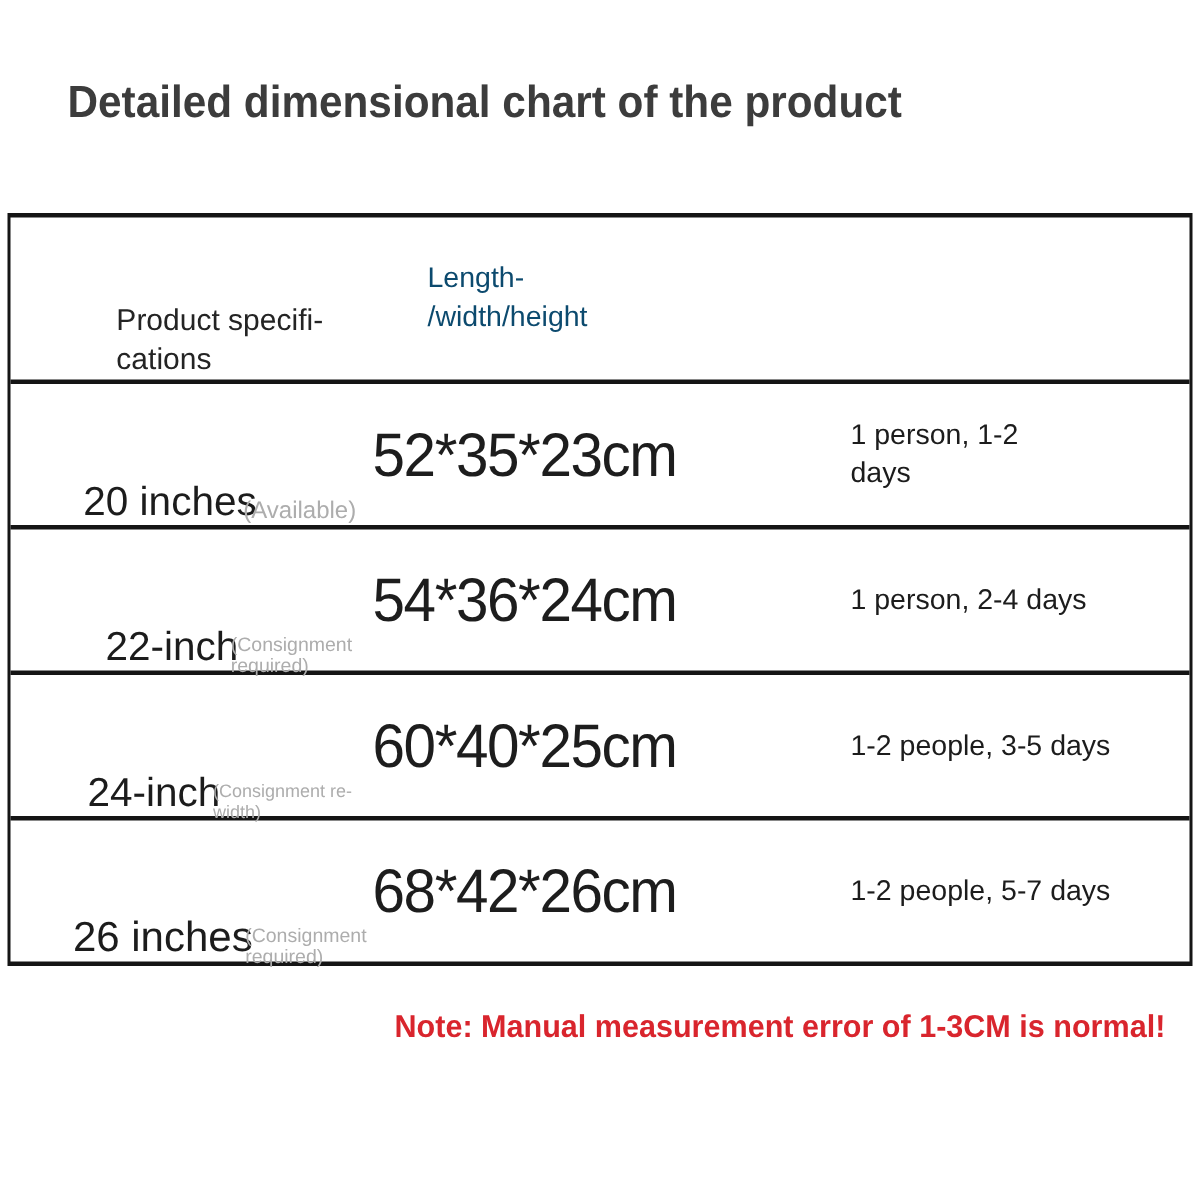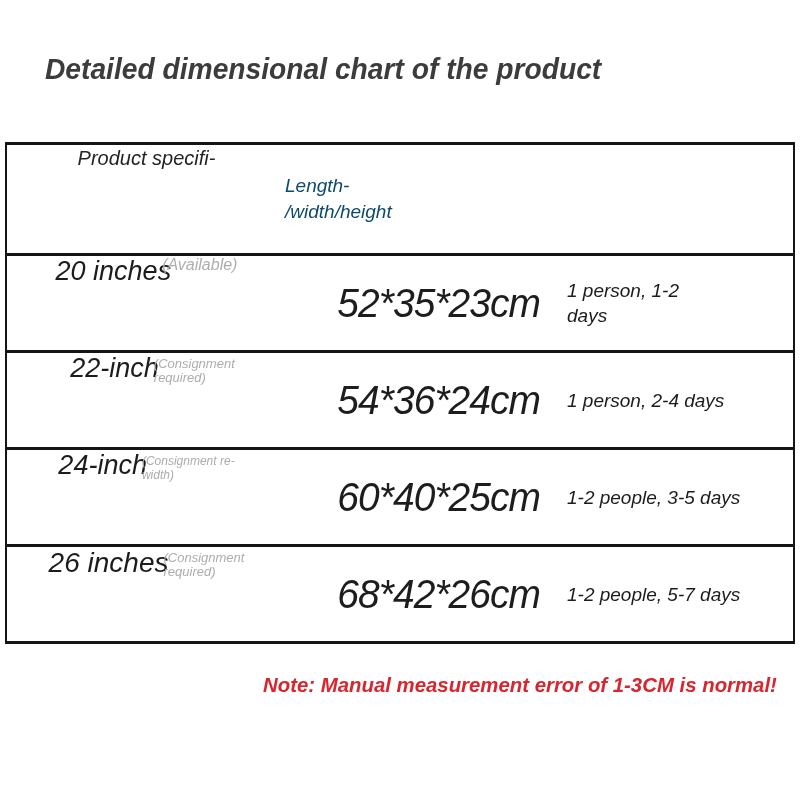--- a/index.html
+++ b/index.html
@@ -7,21 +7,20 @@
     padding: 0;
     background: #ffffff;
     font-family: "Liberation Sans", sans-serif;
   }
   .canvas {
     position: relative;
     width: 800px;
     height: 800px;
     background: #ffffff;
     overflow: hidden;
-    font-style: italic;
   }
   .title {
     position: absolute;
     left: 45px;
     top: 52px;
     margin: 0;
     font-size: 30px;
     font-weight: 700;
     color: #3c3c3c;
     transform: scaleX(0.94);
@@ -49,25 +48,25 @@
     border-top: 3px solid #151515;
   }
   .cell {
     display: flex;
     flex-direction: column;
     justify-content: center;
     align-items: flex-start;
   }
   .c1 {
     flex-direction: row;
-    align-items: flex-start;
+    align-items: flex-end;
     padding-left: 43px;
     white-space: nowrap;
   }
-  .c2 { align-items: flex-end; }
+  .c2 { align-items: flex-start; }
   .c3 { padding-left: 22px; }
   .hcell1 {
     font-size: 20px;
     line-height: 26px;
     color: #242424;
   }
   .hcell2 {
     align-items: flex-start;
     padding-left: 42px;
     font-size: 19px;
@@ -135,20 +134,21 @@
 <div class="canvas">
 
   <h1 class="title">Detailed dimensional chart of the product</h1>
 
   <div class="dim-table">
 
     <div class="t-row header-row">
       <div class="cell c1 hcell1">
         <div>
           <div>Product specifi-</div>
+          <div>cations</div>
         </div>
       </div>
       <div class="cell c2 hcell2">
         <div>Length-</div>
         <div>/width/height</div>
       </div>
     </div>
 
     <div class="t-row data-row row-0">
       <div class="cell c1">

